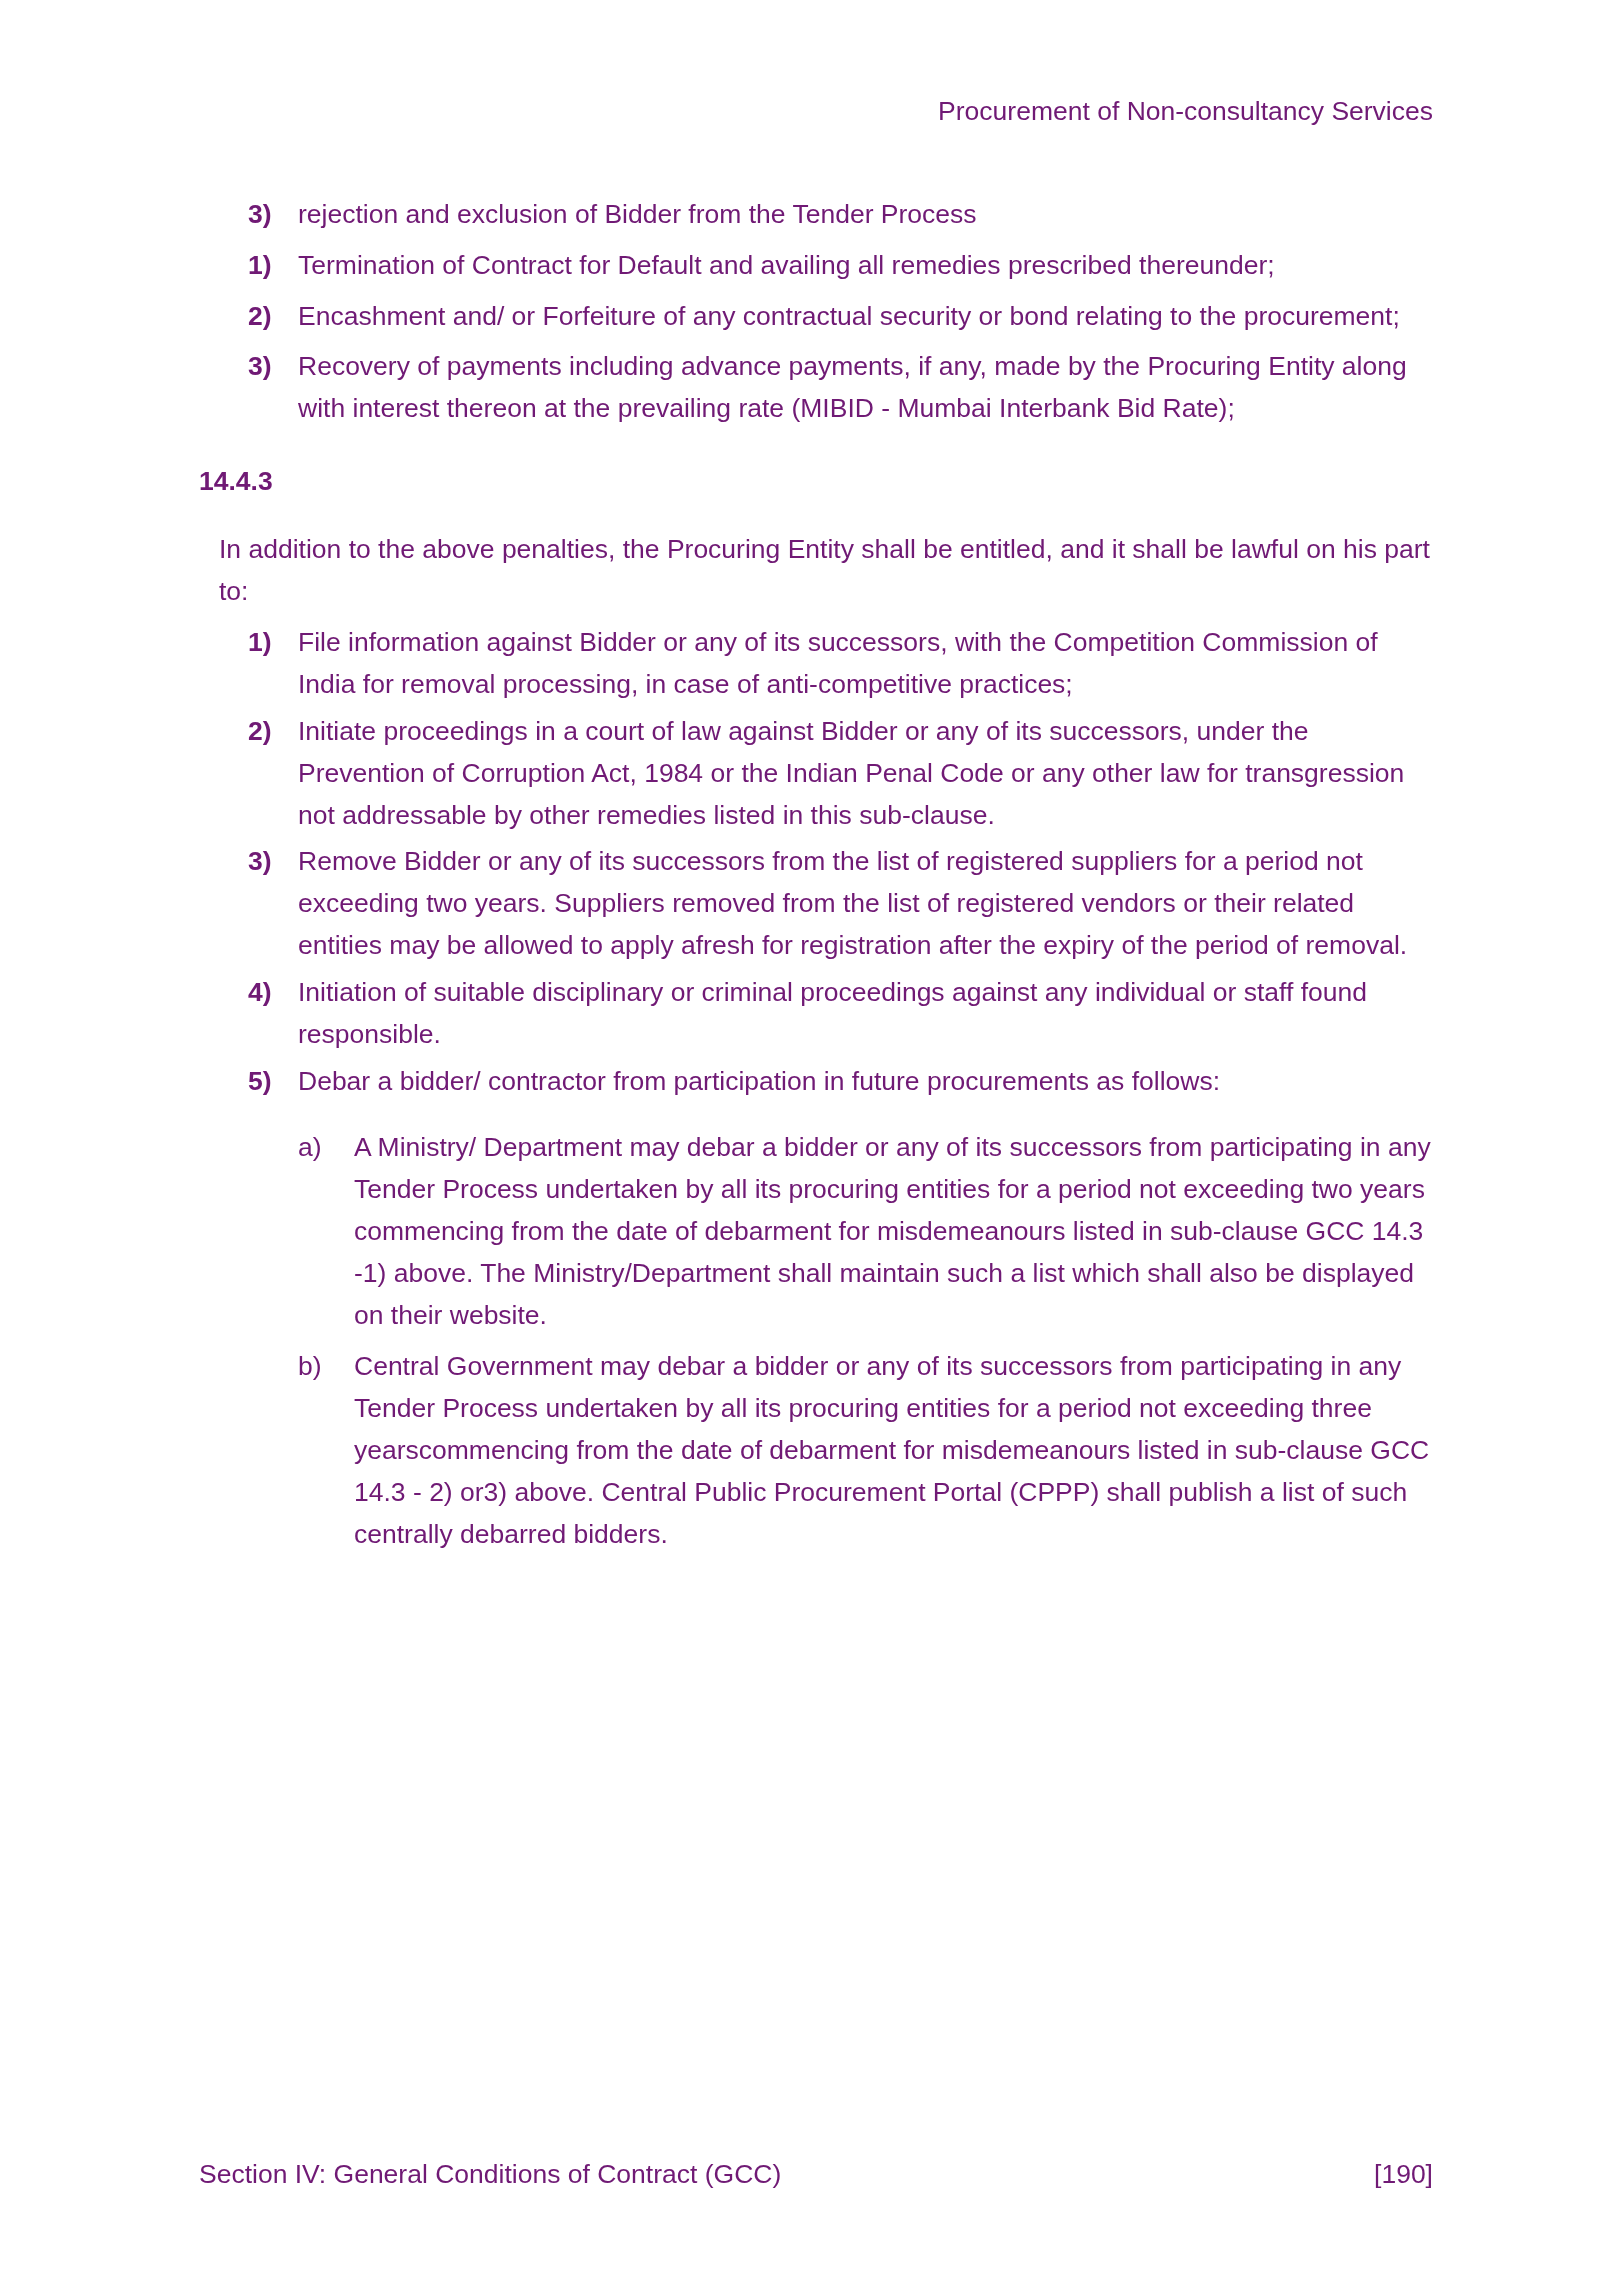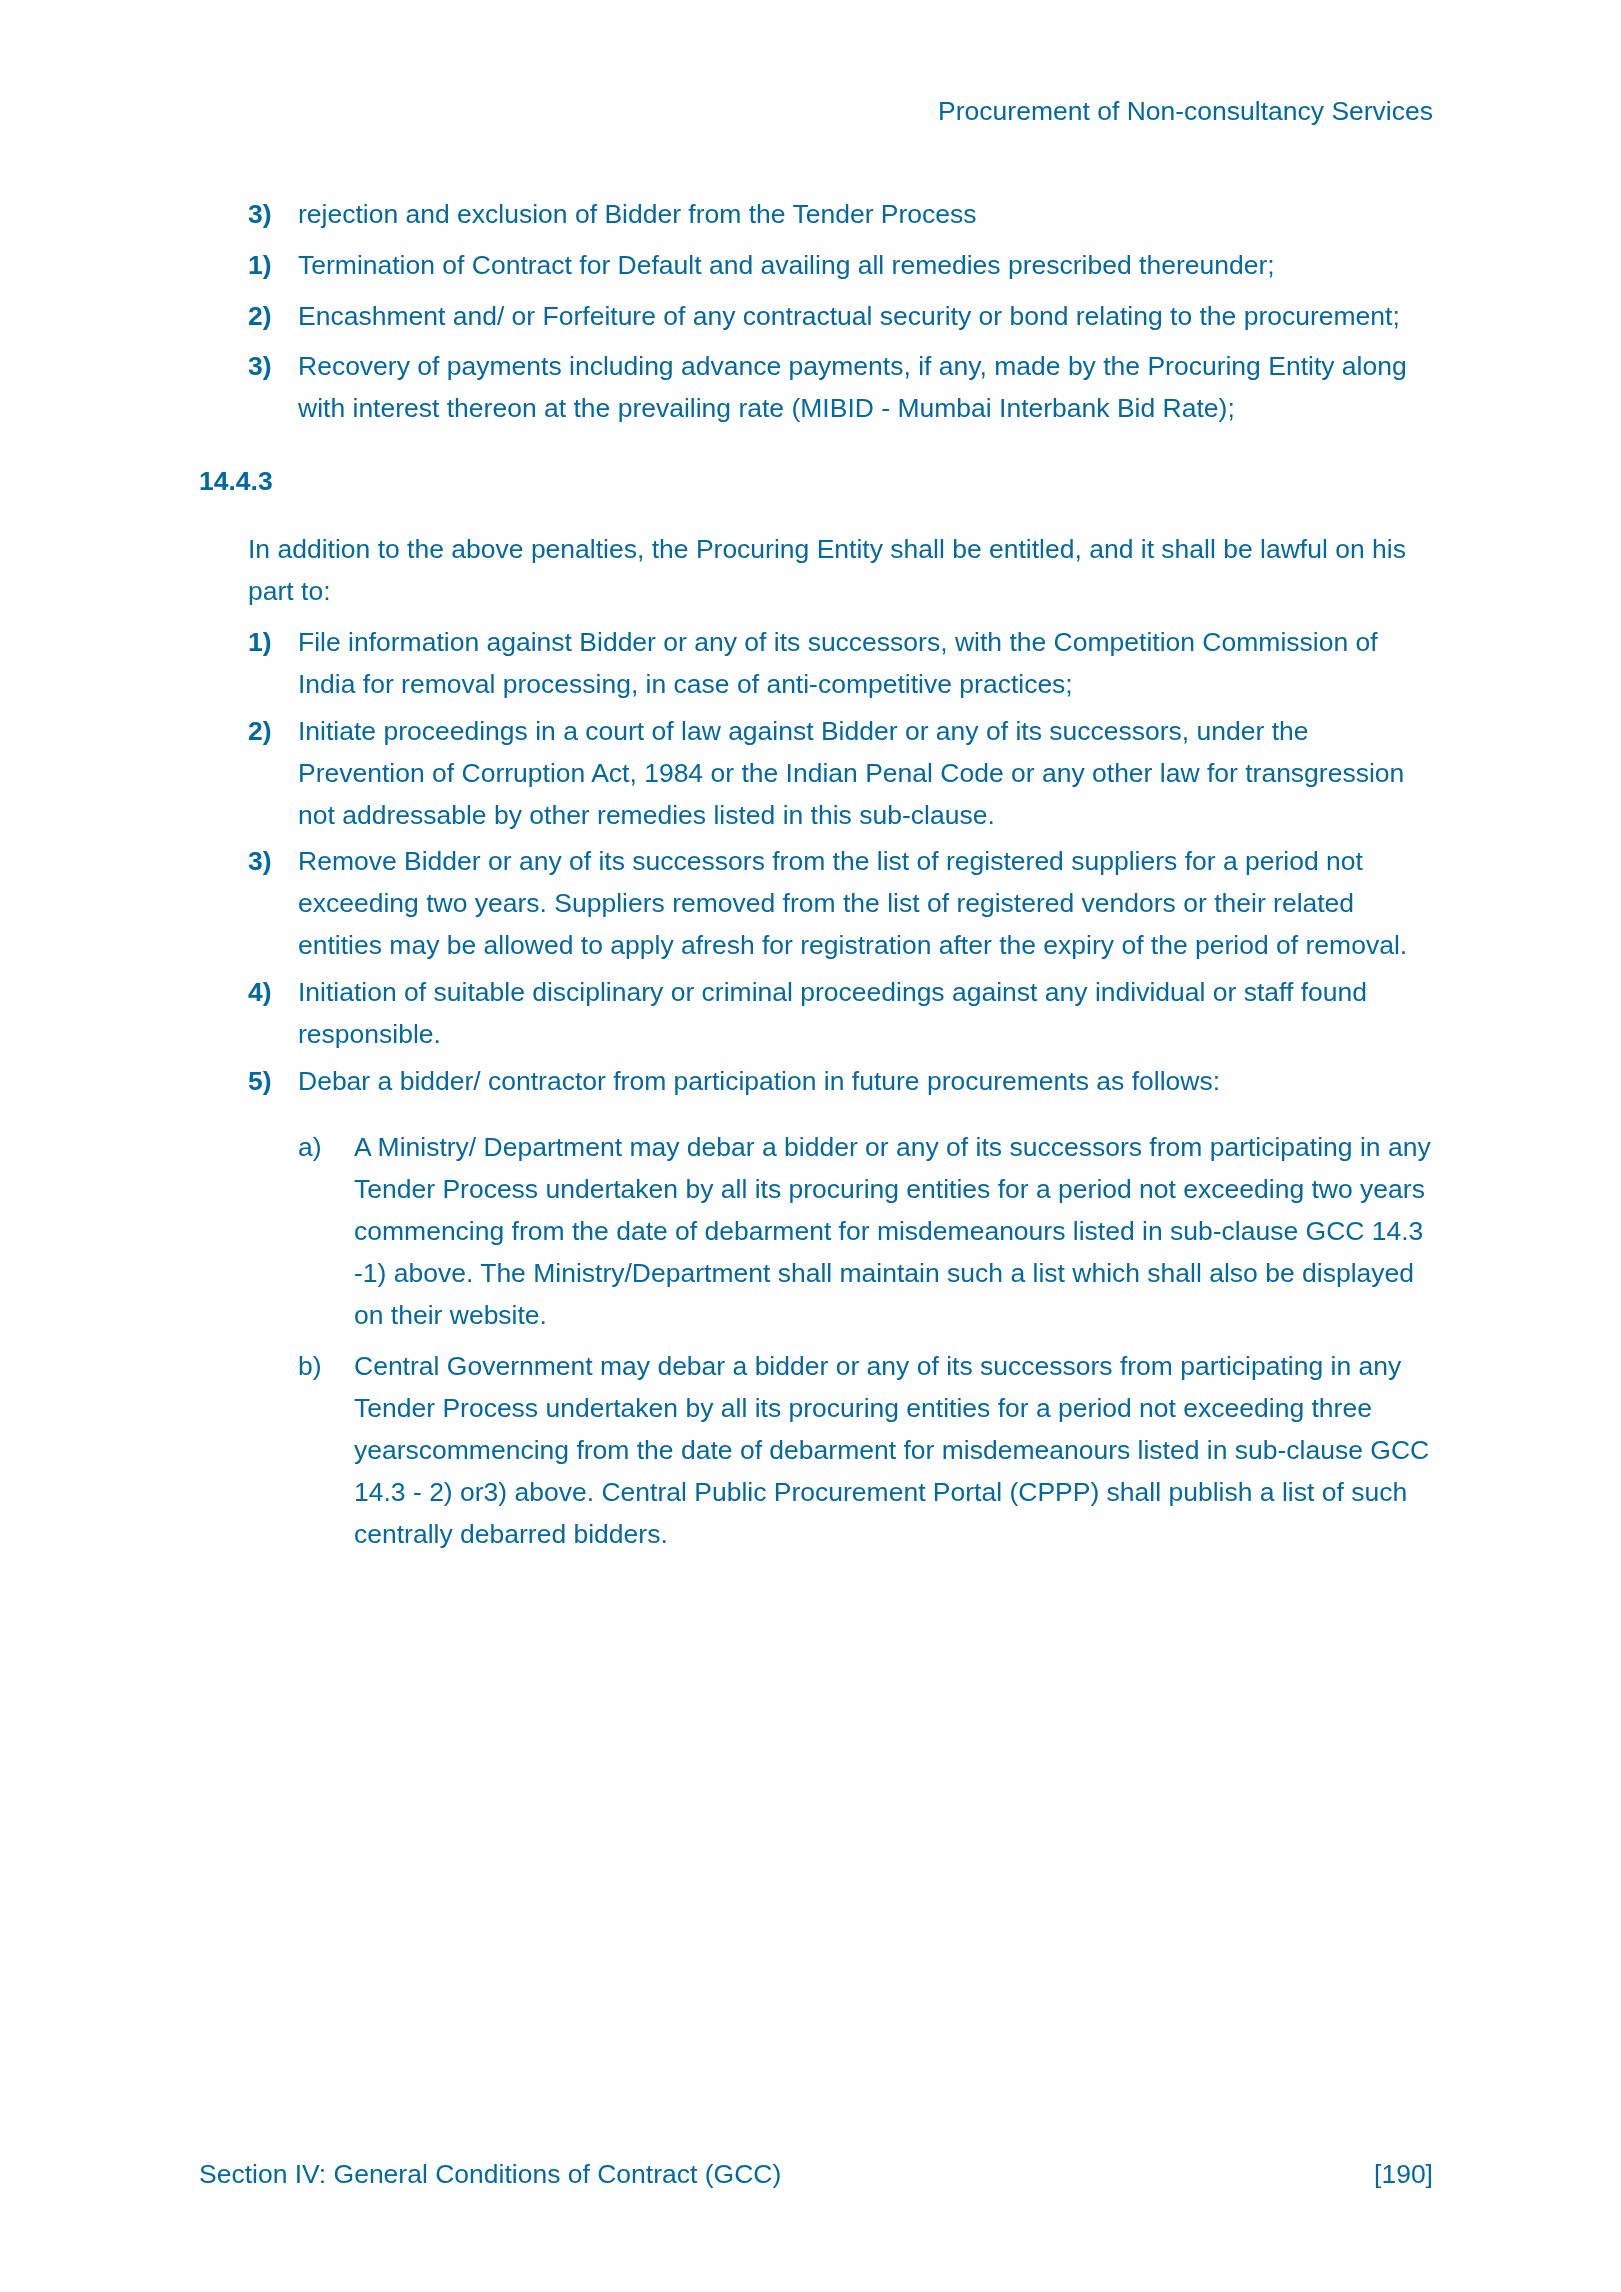--- a/index.html
+++ b/index.html
@@ -6,21 +6,21 @@
     margin: 0;
     padding: 0;
     background: #ffffff;
   }
   .page {
     position: relative;
     width: 1621px;
     height: 2293px;
     background: #ffffff;
     font-family: "Liberation Sans", sans-serif;
-    color: #0369a1;
+    color: #701a75;
     font-size: 26.5px;
     line-height: 42px;
     box-sizing: border-box;
     padding: 90px 188px 0 199px;
     overflow: hidden;
   }
   .header {
     text-align: right;
     margin-bottom: 61px;
   }
@@ -43,21 +43,21 @@
     font-weight: bold;
     margin-top: 31px;
     margin-bottom: 25.5px;
   }
   .section-heading .num {
     width: 99px;
     flex-shrink: 0;
   }
 
   .intro {
-    margin-left: 49px;
+    margin-left: 20px;
     margin-bottom: 8.8px;
   }
 
   .tight .li { margin-bottom: 4.9px; }
 
   .sublist {
     margin-top: 23.5px;
     margin-left: 99px;
   }
   .sublist .li {

